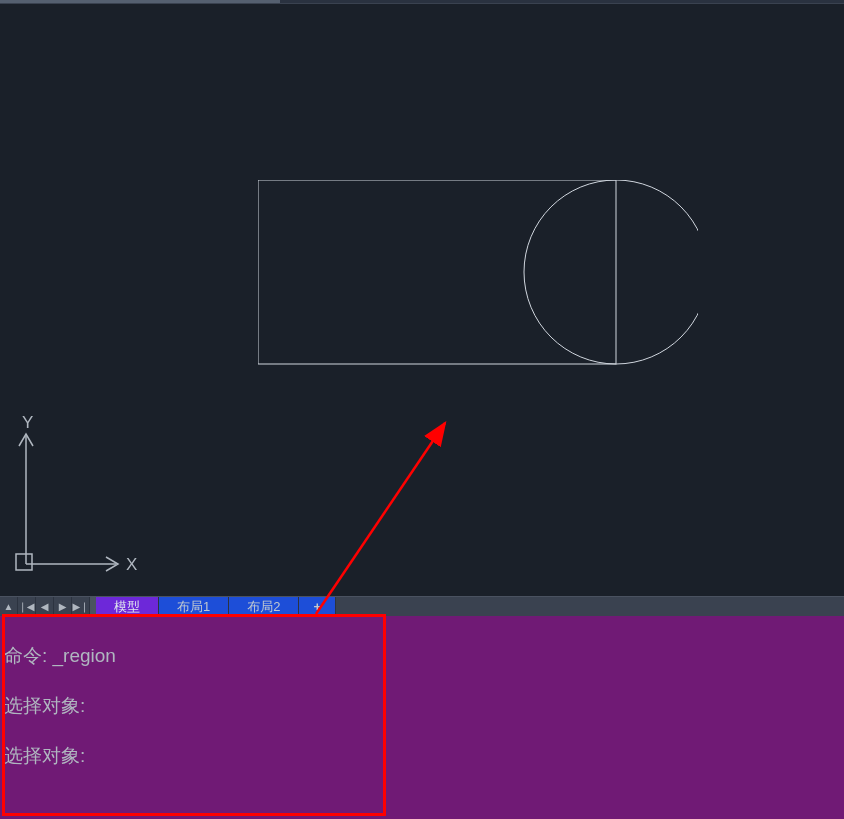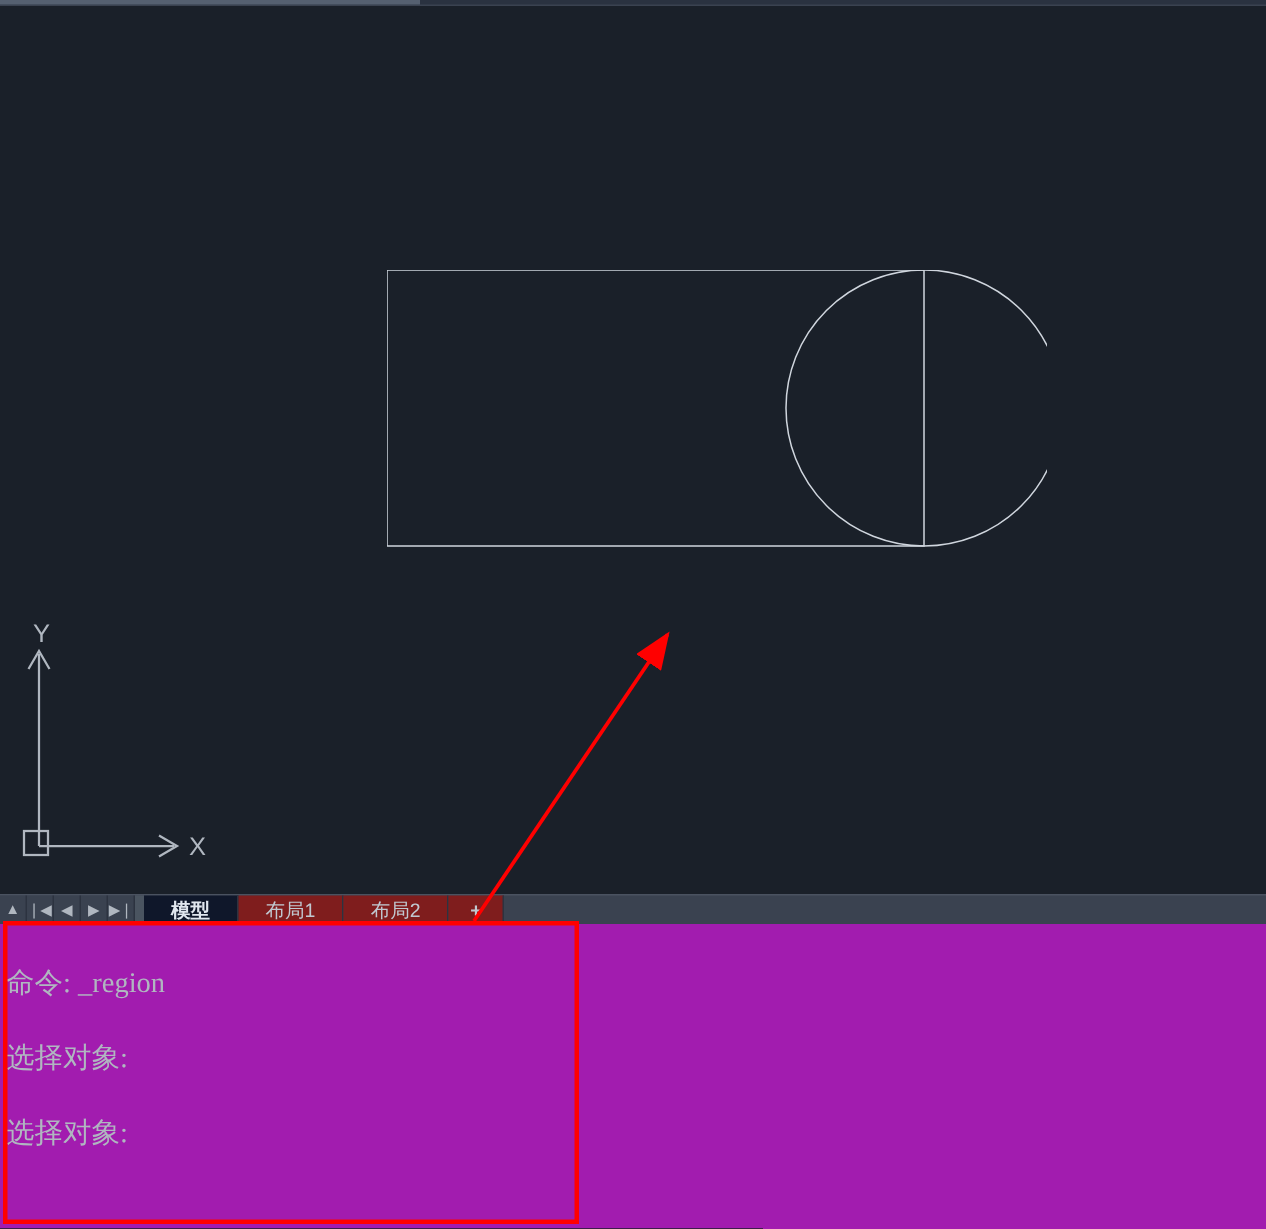--- a/index.html
+++ b/index.html
@@ -77,47 +77,47 @@
   }
   .tab-nav-spacer {
     width: 6px;
     height: 20px;
     background: #4a5460;
   }
   .tab {
     padding: 0 18px;
     height: 20px;
     line-height: 20px;
-    background: #7f1d1d;
+    background: #1d4ed8;
     color: #c0c8d0;
     font-size: 13px;
     cursor: pointer;
     border-right: 1px solid #2c3340;
   }
   .tab.active {
-    background: #0f172a;
+    background: #6d28d9;
     color: #e0e6ee;
-    font-weight: bold;
+    font-weight: normal;
   }
   .tab.plus {
     padding: 0 14px;
     font-weight: bold;
   }
   .command-panel {
     position: absolute;
     top: 616px;
     left: 0;
     width: 844px;
     height: 203px;
-    background: #a21caf;
+    background: #701a75;
     padding: 2px 6px 2px 4px;
     font-size: 19px;
     line-height: 25px;
     color: #b0b7c0;
-    font-family: Liberation Serif, serif;
+    font-family: Liberation Sans, sans-serif;
     white-space: pre;
   }
   .red-box {
     position: absolute;
     top: 614px;
     left: 2px;
     width: 384px;
     height: 202px;
     border: 3px solid #ff0000;
     pointer-events: none;

